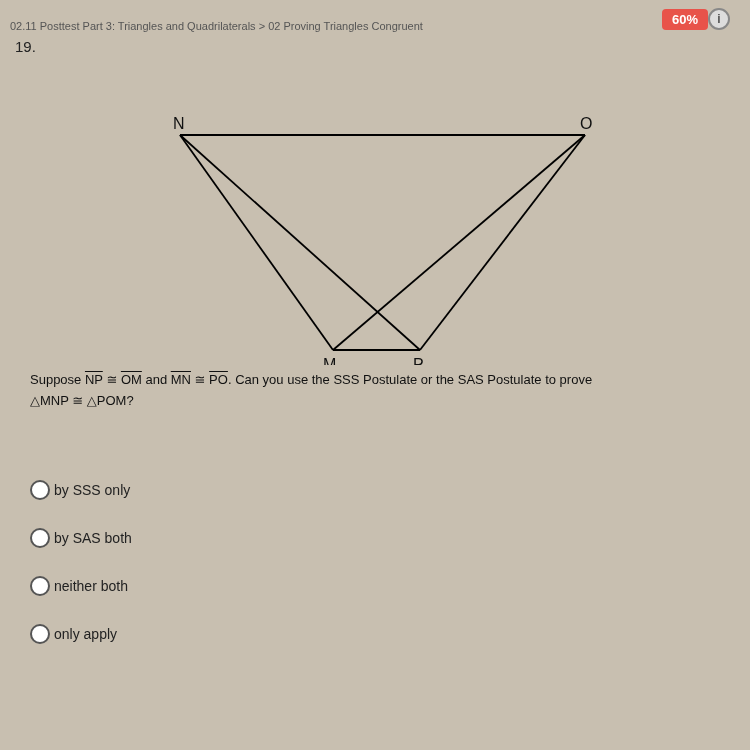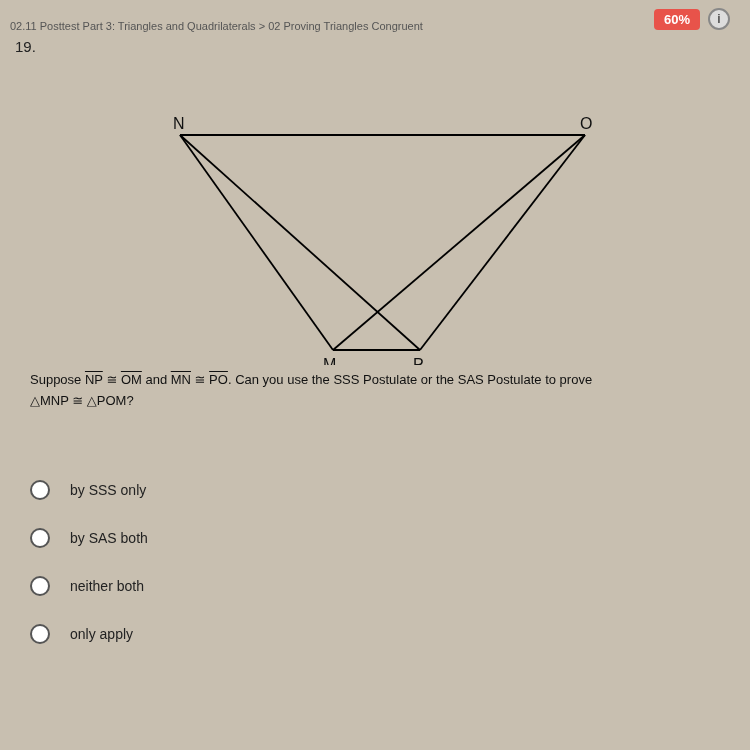--- a/index.html
+++ b/index.html
@@ -10,21 +10,21 @@
       height: 750px;
       overflow: hidden;
       position: relative;
     }
     .top-bar {
       position: absolute;
       top: 8px;
       right: 20px;
       display: flex;
       align-items: center;
-      gap: 8px;
+      gap: 0;
     }
     .breadcrumb {
       position: absolute;
       top: 6px;
       left: 10px;
       font-size: 11px;
       color: #555;
       margin-top: 14px;
     }
     .score-badge {
@@ -84,21 +84,21 @@
       position: absolute;
       top: 480px;
       left: 30px;
       display: flex;
       flex-direction: column;
       gap: 28px;
     }
     .option-item {
       display: flex;
       align-items: center;
-      gap: 20px;
+      gap: 4px;
       cursor: pointer;
     }
     .radio-circle {
       width: 20px;
       height: 20px;
       border-radius: 50%;
       border: 2px solid #555;
       background: white;
       flex-shrink: 0;
     }

